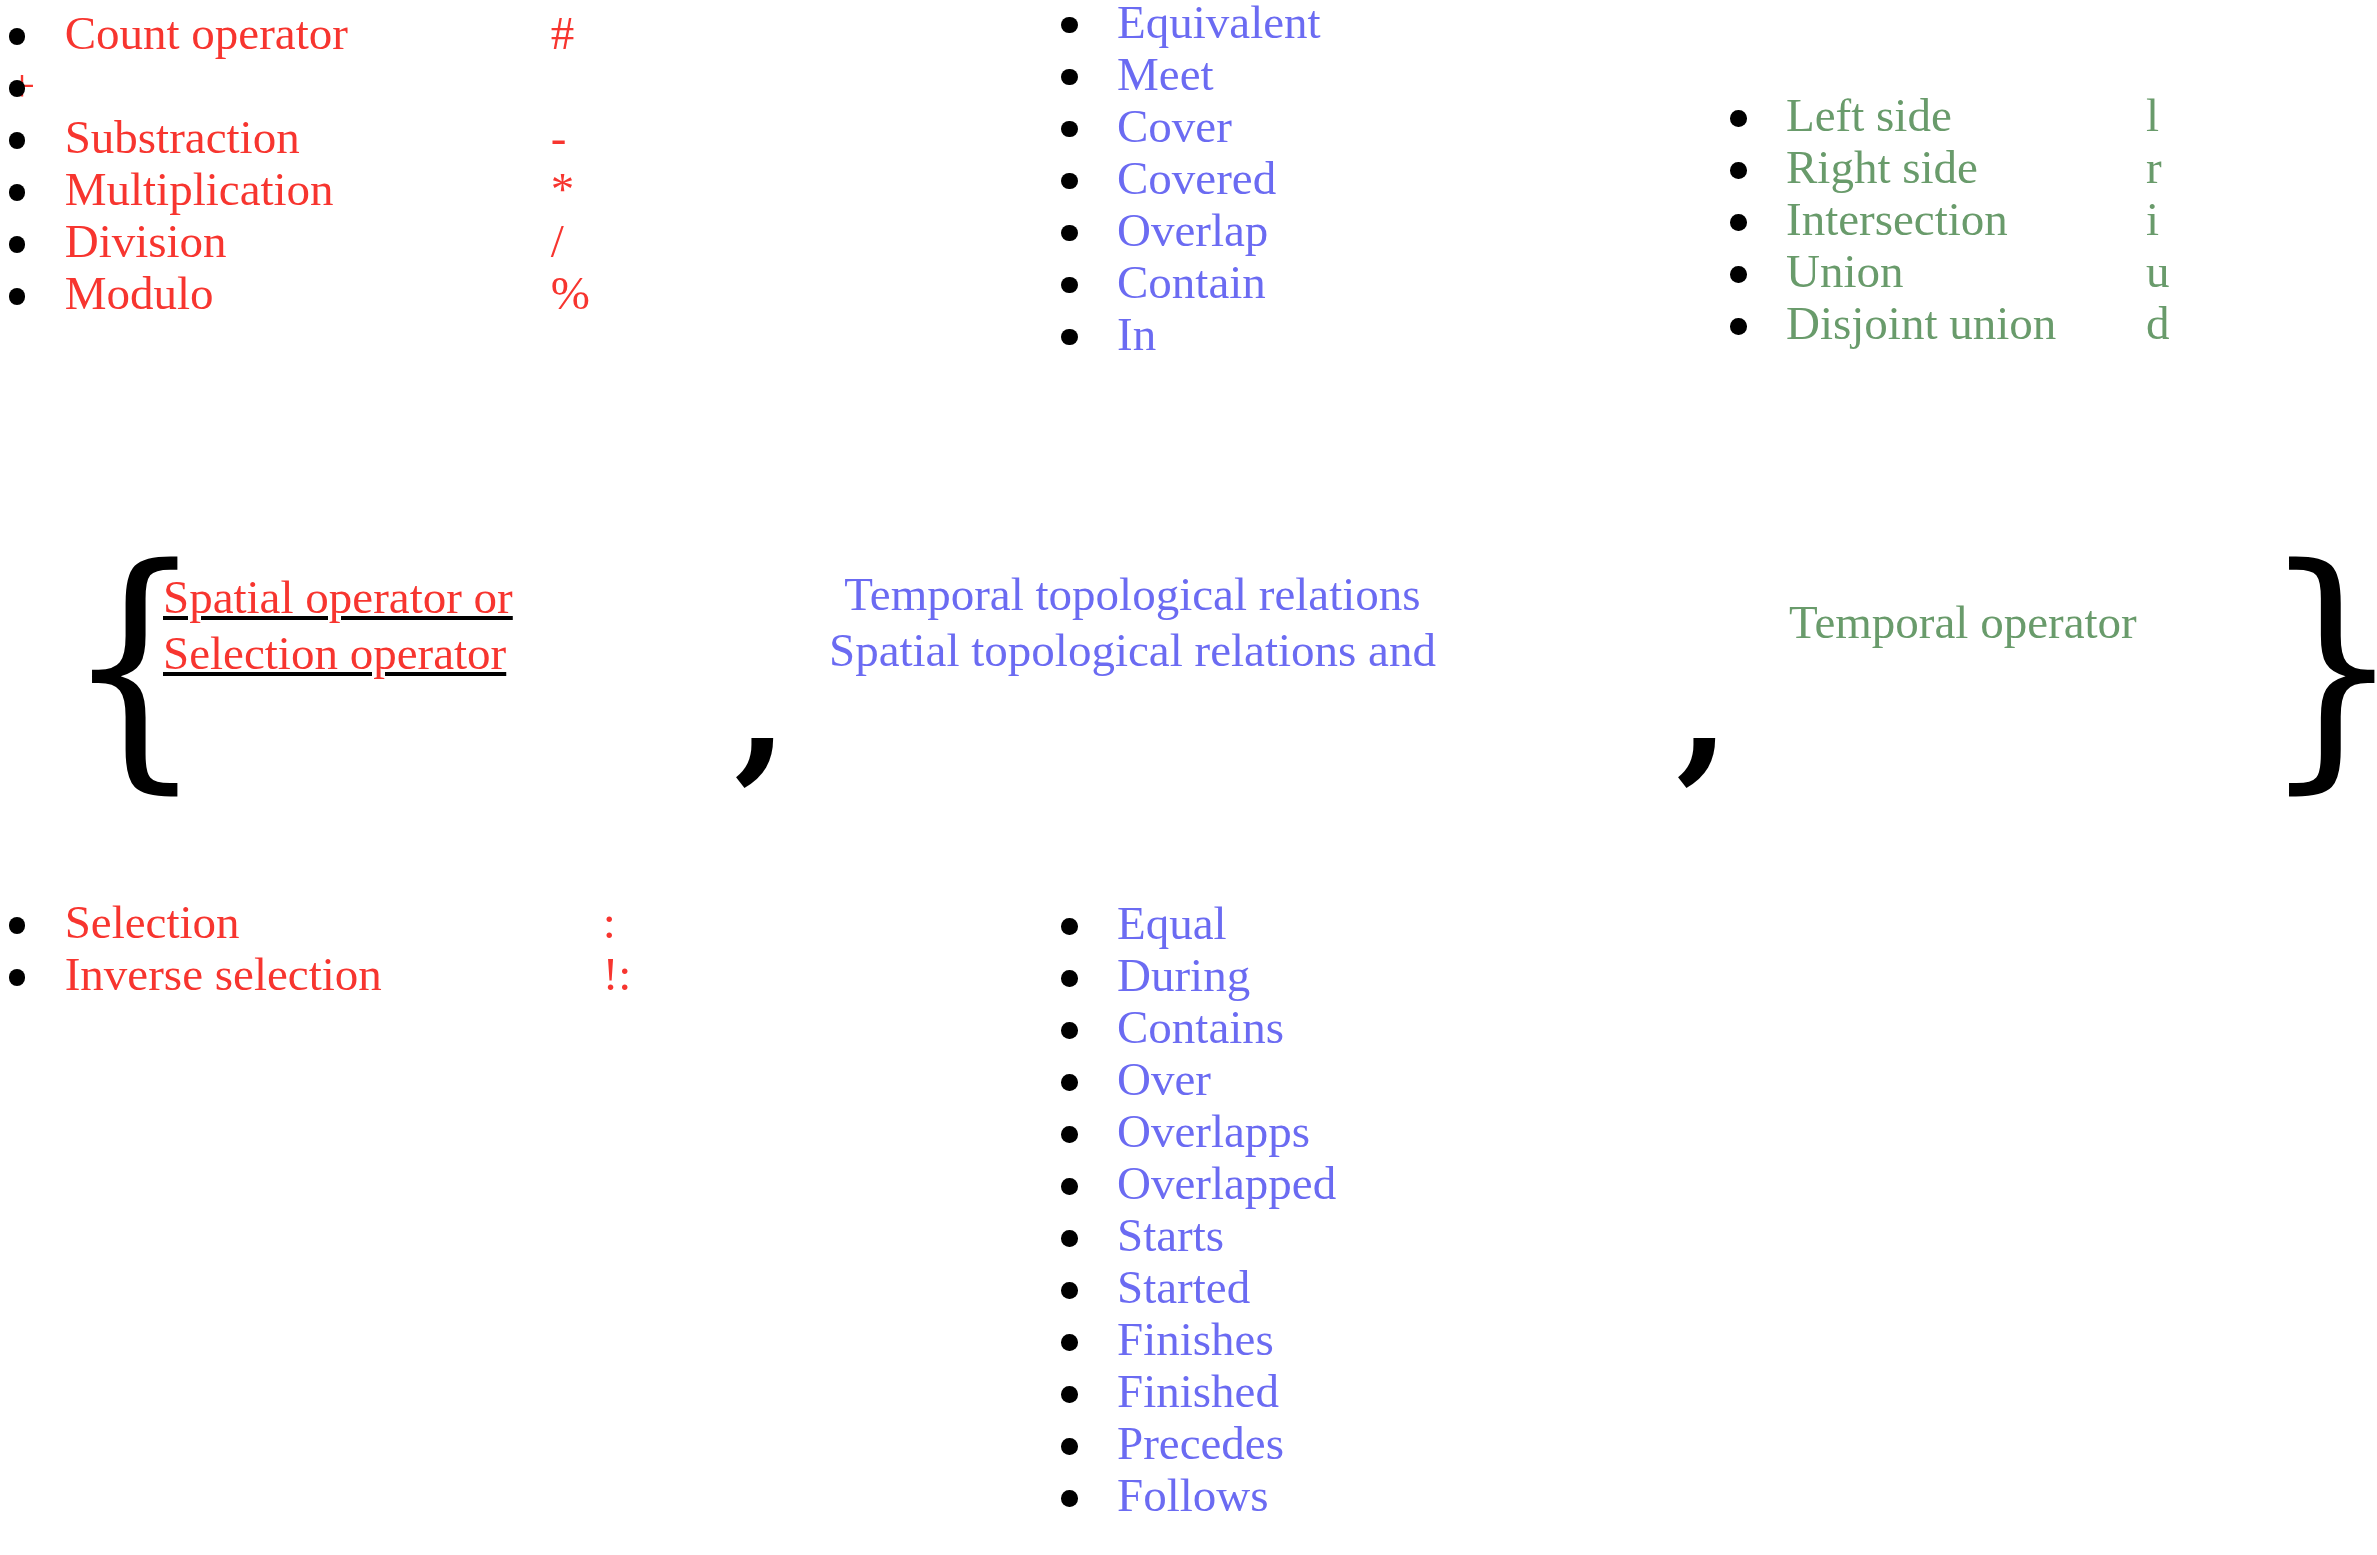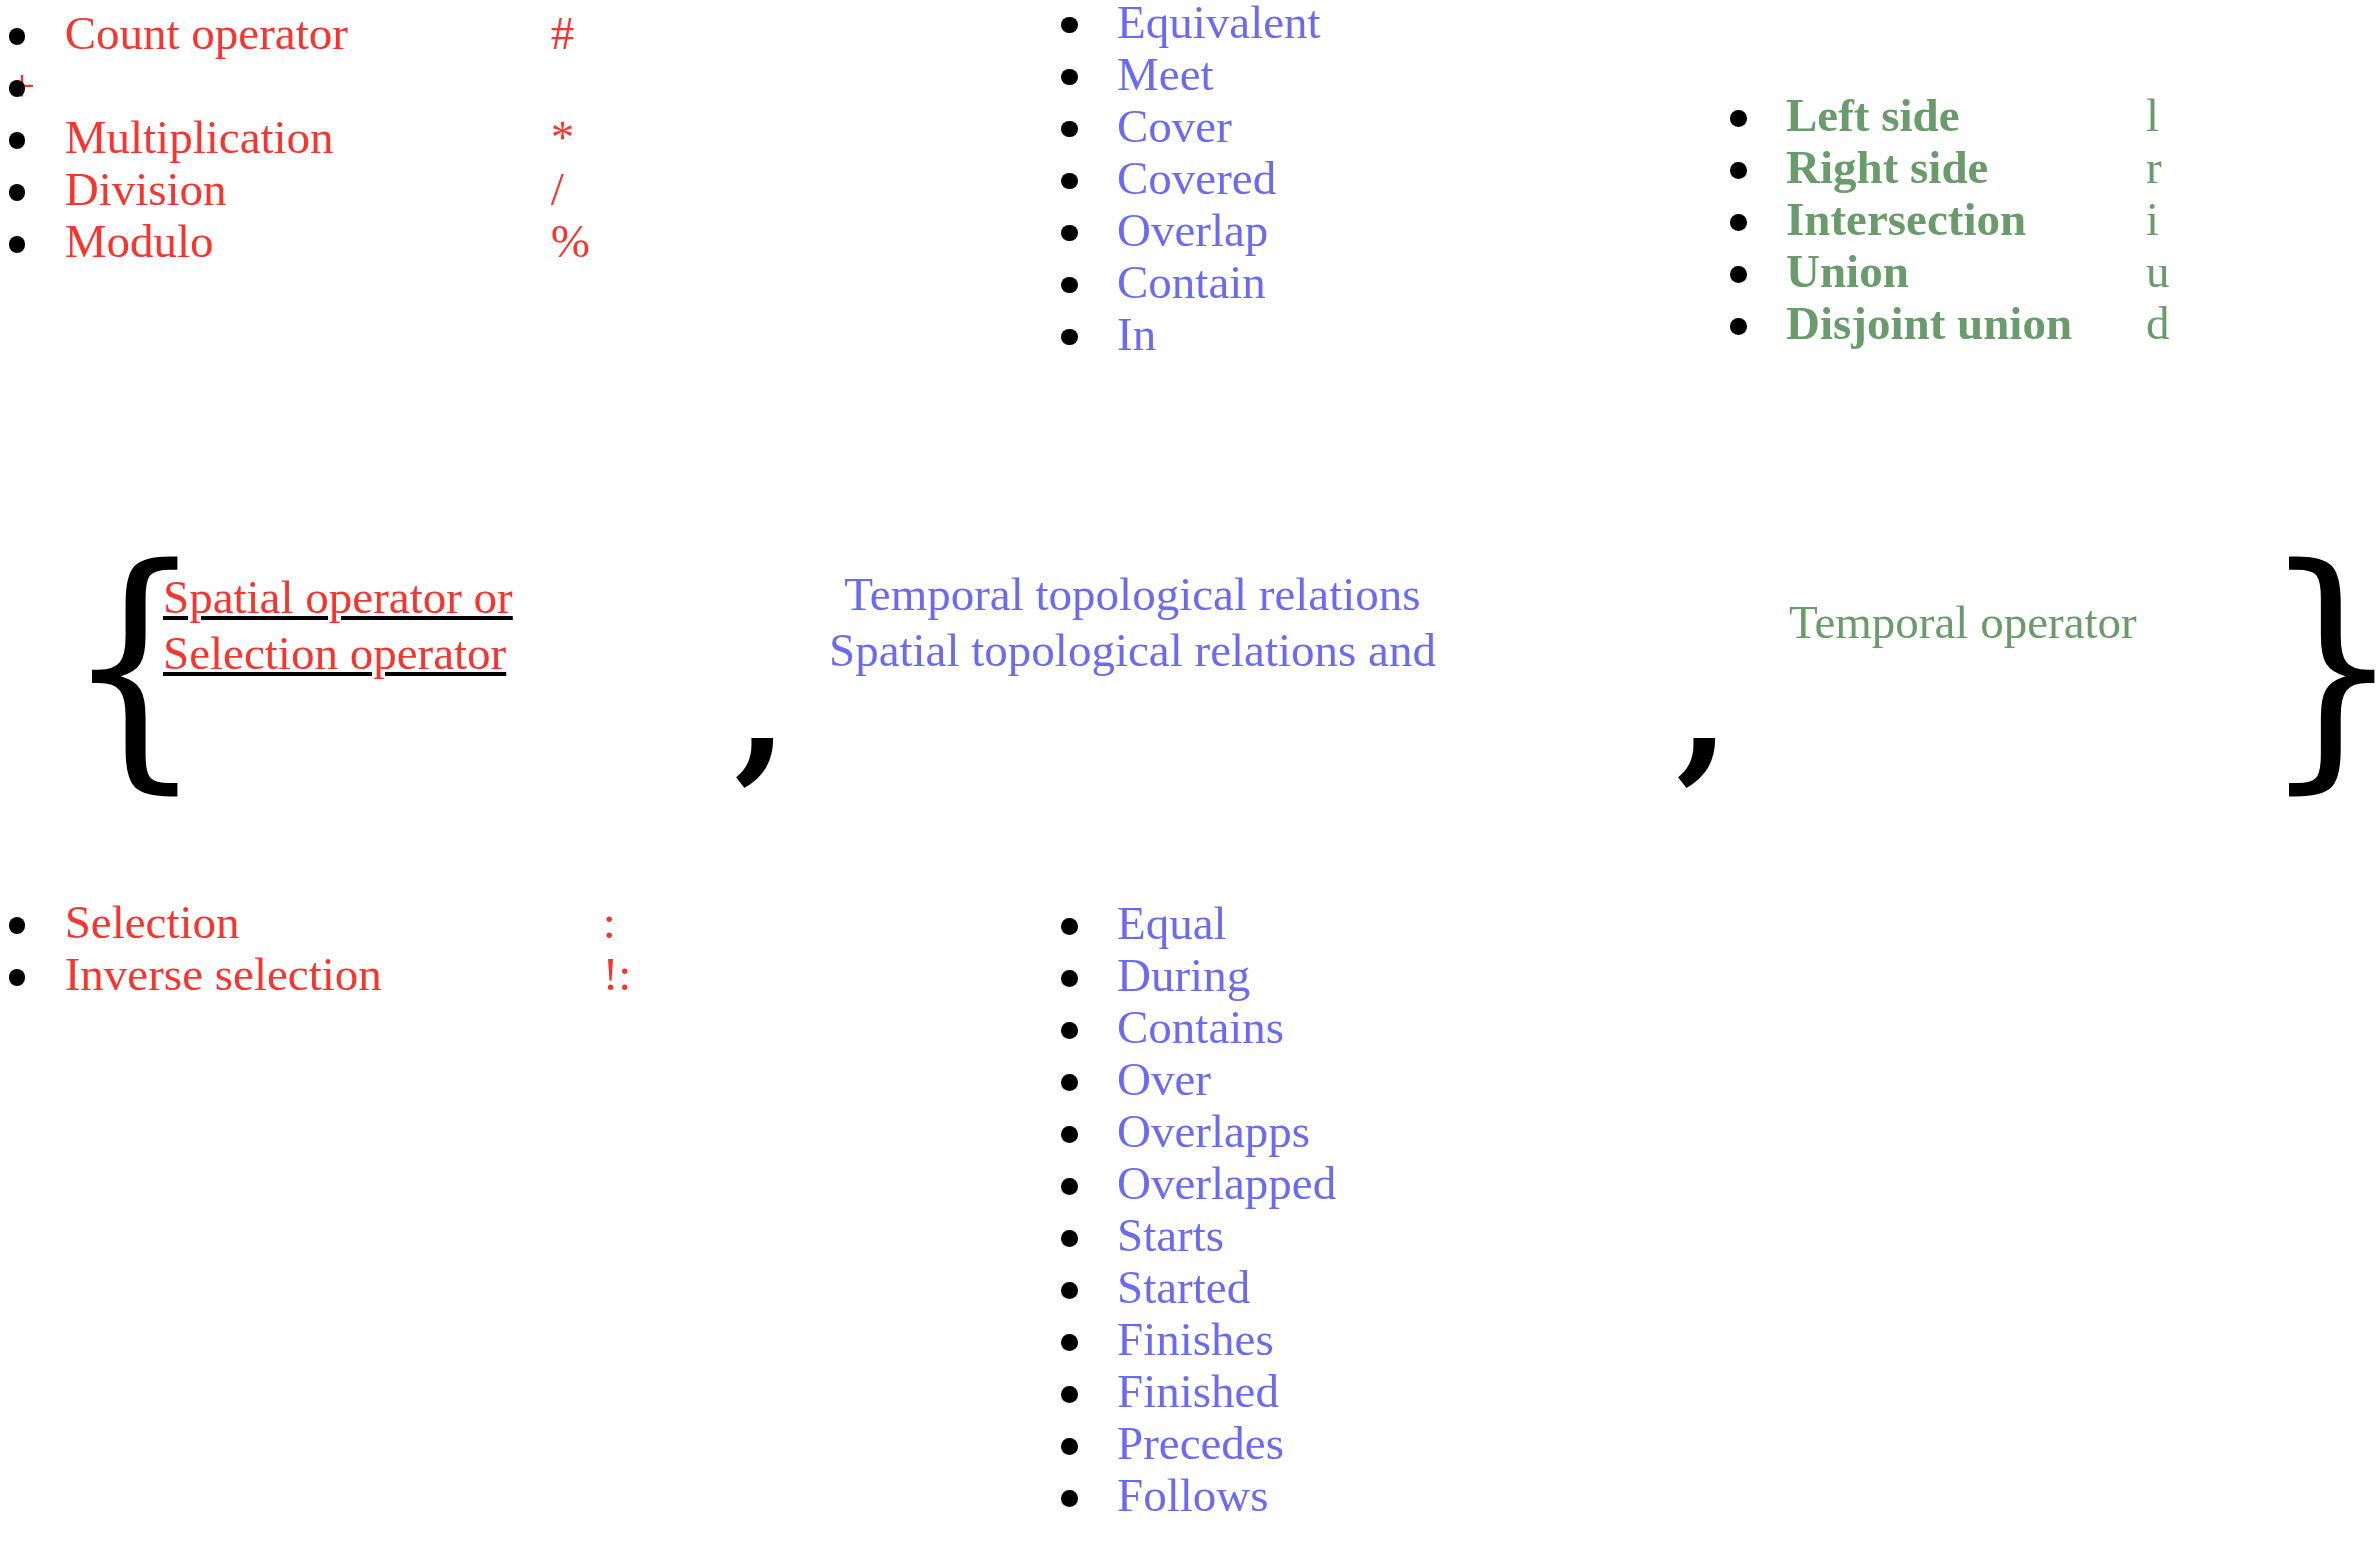--- a/index.html
+++ b/index.html
@@ -59,21 +59,21 @@
   #ops-block { left: 8.7px; top: 7px; }
   #ops-block .label { width: 486px; }
   #ops-block .symbol { width: 104px; }
 
   
   #spatial-block { left: 1061px; top: -4.3px; }
   #spatial-block .label { width: 347px; }
 
   
   #set-block { left: 1730px; top: 89px; }
-  #set-block .label { width: 360px; font-weight: bold; }
+  #set-block .label { width: 360px; }
   #set-block .symbol { width: 69px; }
 
   
   #selection-block { left: 8.7px; top: 896px; }
   #selection-block .label { width: 538px; }
   #selection-block .symbol { width: 104px; }
 
   
   #temporal-block { left: 1061px; top: 897px; }
   #temporal-block .label { width: 347px; }
@@ -135,20 +135,25 @@
       <span class="marker"></span>
       <span class="label c-red">Count operator</span>
       <span class="symbol c-red">#</span>
     </li>
     <li>
       <span class="marker"></span>
       <span class="symbol c-red">+</span>
     </li>
     <li>
       <span class="marker"></span>
+      <span class="label c-red">Substraction</span>
+      <span class="symbol c-red">-</span>
+    </li>
+    <li>
+      <span class="marker"></span>
       <span class="label c-red">Multiplication</span>
       <span class="symbol c-red">*</span>
     </li>
     <li>
       <span class="marker"></span>
       <span class="label c-red">Division</span>
       <span class="symbol c-red">/</span>
     </li>
     <li>
       <span class="marker"></span>

